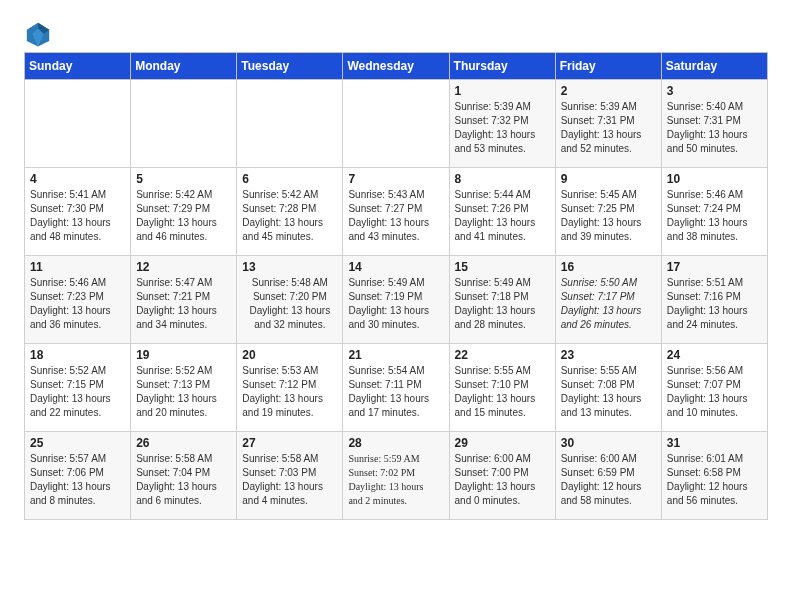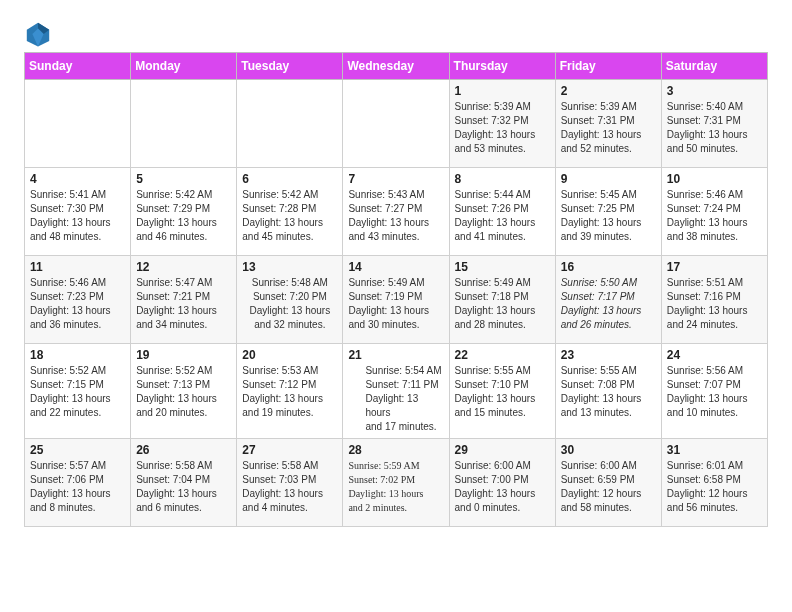--- a/index.html
+++ b/index.html
@@ -47,21 +47,21 @@
       font-size: 16px;
       color: #333;
       margin-top: 2px;
     }
     table {
       width: 100%;
       border-collapse: collapse;
       table-layout: fixed;
     }
     thead tr {
-      background-color: #d946ef;
+      background-color: #1d4ed8;
     }
     thead th {
       color: #fff;
       font-size: 12px;
       font-weight: bold;
       padding: 6px 4px;
       text-align: left;
       border: 1px solid #c0c0c0;
     }
     tbody tr {
@@ -275,21 +275,21 @@
           </td>
           <td>
             <span class="day-num">20</span>
             <div class="cell-info" style="white-space: pre-line;">Sunrise: 5:53 AM
 Sunset: 7:12 PM
 Daylight: 13 hours
 and 19 minutes.</div>
           </td>
           <td>
             <span class="day-num">21</span>
-            <div class="cell-info" style="white-space: pre-line; margin-left: 17px;">Sunrise: 5:54 AM
+            <div class="cell-info" style="white-space: pre-line;">Sunrise: 5:54 AM
 Sunset: 7:11 PM
 Daylight: 13 hours
 and 17 minutes.</div>
           </td>
           <td>
             <span class="day-num">22</span>
             <div class="cell-info" style="white-space: pre-line;">Sunrise: 5:55 AM
 Sunset: 7:10 PM
 Daylight: 13 hours
 and 15 minutes.</div>

